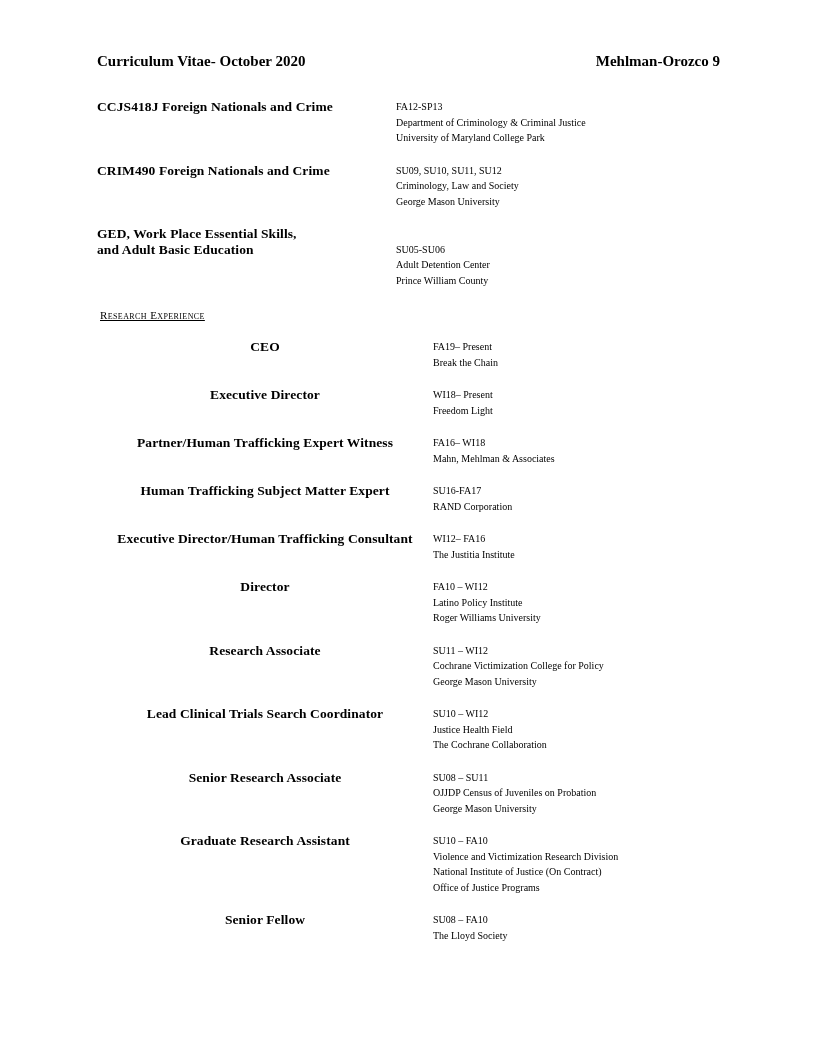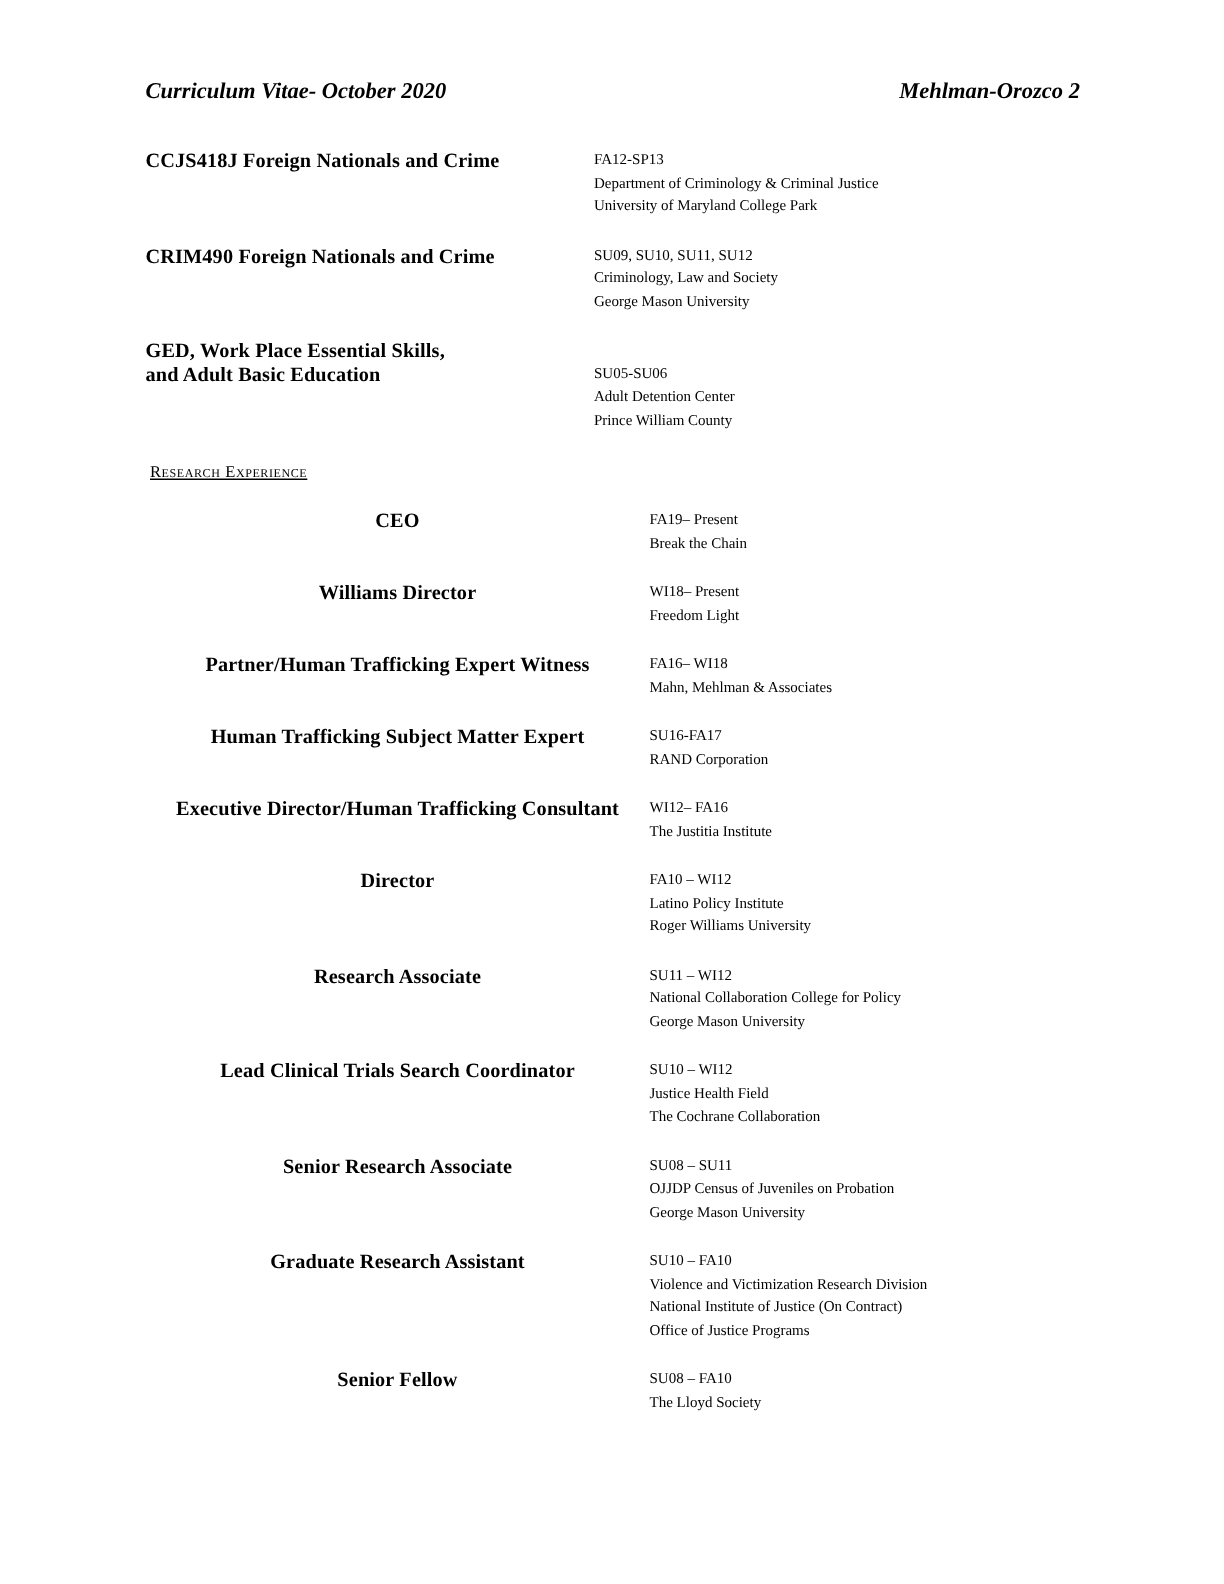--- a/index.html
+++ b/index.html
@@ -12,21 +12,20 @@
     color: #000000;
     font-family: "Liberation Serif", serif;
     position: relative;
     overflow: hidden;
     padding: 52px 96px 0 97px;
   }
   .header {
     display: flex;
     justify-content: space-between;
     align-items: baseline;
-    font-style: italic;
     font-weight: bold;
     font-size: 15px;
     line-height: 18px;
     margin-bottom: 29px;
   }
   .entry {
     display: flex;
     align-items: flex-start;
     margin-bottom: 17px;
   }
@@ -57,21 +56,21 @@
   }
   .section-heading-wrap { margin-bottom: 15px; }
 </style>
 </head>
 <body>
 
 <div class="page">
 
   <div class="header">
     <span>Curriculum Vitae- October 2020</span>
-    <span>Mehlman-Orozco 2</span>
+    <span>Mehlman-Orozco 9</span>
   </div>
 
   <div class="entry cols-teaching">
     <div class="title">CCJS418J Foreign Nationals and Crime</div>
     <div class="details">FA12-SP13
 Department of Criminology &amp; Criminal Justice
 University of Maryland College Park</div>
   </div>
 
   <div class="entry cols-teaching">
@@ -93,21 +92,21 @@
     <span class="section-heading">Research Experience</span>
   </div>
 
   <div class="entry cols-research">
     <div class="title">CEO</div>
     <div class="details">FA19– Present
 Break the Chain</div>
   </div>
 
   <div class="entry cols-research">
-    <div class="title">Williams Director</div>
+    <div class="title">Executive Director</div>
     <div class="details">WI18– Present
 Freedom Light</div>
   </div>
 
   <div class="entry cols-research">
     <div class="title">Partner/Human Trafficking Expert Witness</div>
     <div class="details">FA16– WI18
 Mahn, Mehlman &amp; Associates</div>
   </div>
 
@@ -126,21 +125,21 @@
   <div class="entry cols-research">
     <div class="title">Director</div>
     <div class="details">FA10 – WI12
 Latino Policy Institute
 Roger Williams University</div>
   </div>
 
   <div class="entry cols-research">
     <div class="title">Research Associate</div>
     <div class="details">SU11 – WI12
-National Collaboration College for Policy
+Cochrane Victimization College for Policy
 George Mason University</div>
   </div>
 
   <div class="entry cols-research">
     <div class="title">Lead Clinical Trials Search Coordinator</div>
     <div class="details">SU10 – WI12
 Justice Health Field
 The Cochrane Collaboration</div>
   </div>
 

